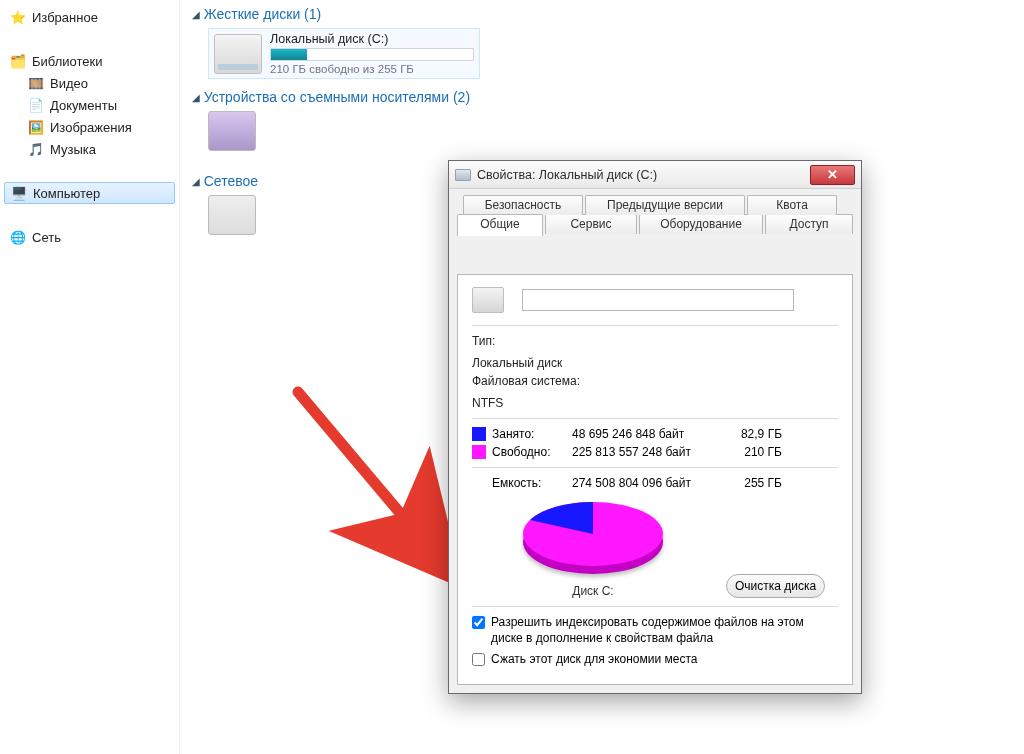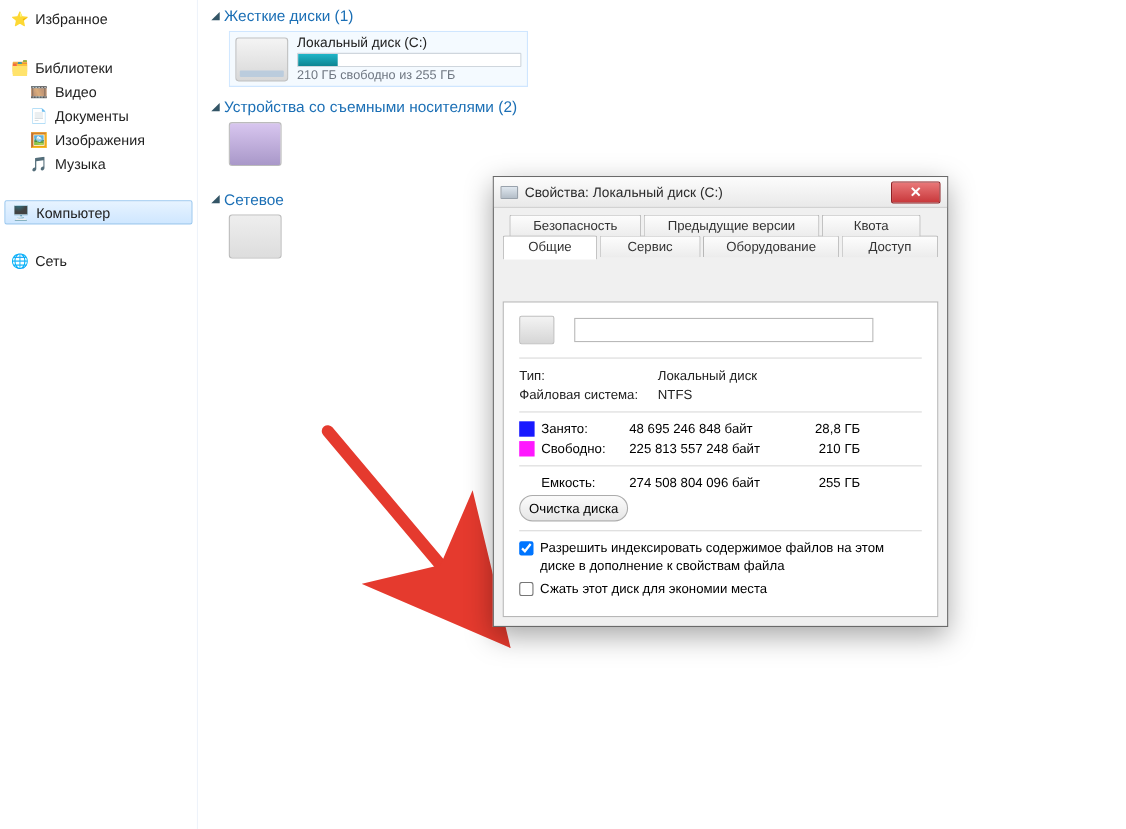--- a/index.html
+++ b/index.html
@@ -47,21 +47,21 @@
   .tabrow.row1 { top:0; left:6px; }
   .tabrow.row2 { top:19px; }
   .tab { border:1px solid #b7b7b7; border-bottom:none; background:linear-gradient(#fdfdfd,#ececec); color:#333; font-size:12px; height:20px; padding:2px 0 0 0; text-align:center; border-top-left-radius:2px; border-top-right-radius:2px; cursor:default;}
   .tab.active { background:#fff; height:22px; position:relative; z-index:3; }
   .tab-pane { border:1px solid #b7b7b7; background:#fff; margin-top:39px; padding:12px 14px 10px 14px; position:relative; }
 
   .hdr-drive { display:flex; align-items:center; gap:18px; margin-bottom:12px; }
   .hdr-drive .drv-ico { width:32px; height:26px; background:linear-gradient(#f3f3f3,#d6d6d6); border:1px solid #bdbdbd; border-radius:2px; }
   .hdr-drive input { width:272px; height:22px; border:1px solid #b9b9b9; padding:2px 4px; font:inherit; }
 
-  .kv { display:flex; gap:8px; margin:4px 0; font-size:12px; }
+  .kv { display:flex; gap:8px; margin:4px 0; font-size:12px;flex-direction:column; }
   .kv .k { width:118px; color:#222; }
   .kv .v { color:#222; }
   hr.sep { border:none; border-top:1px solid #d9d9d9; margin:8px 0; }
 
   .row3 { display:flex; align-items:center; font-size:12px; margin:4px 0; }
   .row3 .sw { width:14px; height:14px; margin-right:6px; }
   .row3 .lbl { width:80px; }
   .row3 .bytes { width:150px; text-align:left; padding-right:16px;}
   .row3 .human { width:60px; text-align:right; }
   .sw.blue { background:#1818ff; }
@@ -217,37 +217,50 @@
             </div>
           <div class="kv">
               <div class="k">Файловая система:</div>
               <div class="v">NTFS</div>
             </div>
           <hr class="sep">
           <div class="row3">
             <div class="sw blue"></div>
             <div class="lbl">Занято:</div>
             <div class="bytes">48 695 246 848 байт</div>
-            <div class="human">28,8 ГБ</div>
+            <div class="human">82,9 ГБ</div>
           </div>
           <div class="row3">
             <div class="sw pink"></div>
             <div class="lbl">Свободно:</div>
             <div class="bytes">225 813 557 248 байт</div>
             <div class="human">210 ГБ</div>
           </div>
           <hr class="sep">
           <div class="row3">
             <div style="width:20px"></div>
             <div class="lbl">Емкость:</div>
             <div class="bytes">274 508 804 096 байт</div>
             <div class="human">255 ГБ</div>
           </div>
 
           <div class="pie-wrap">
+            <div class="pie-col">
+              <svg class="pie" width="160" height="86" viewBox="0 0 160 86">
+                <g transform="translate(80,40)">
+
+                  <ellipse cx="0" cy="8" rx="70" ry="32" fill="#c400c4"></ellipse>
+
+                  <ellipse cx="0" cy="0" rx="70" ry="32" fill="#ff17ff"></ellipse>
+
+                  <path d="M0,0 L0,-32 A70,32 0 0,0 -62.9,-14.05 Z" fill="#1818ff"></path>
+                </g>
+              </svg>
+              <div class="pie-label">Диск C:</div>
+            </div>
             <div class="cleanbtn-col">
               <button class="winbtn">Очистка диска</button>
             </div>
           </div>
 
           <hr class="sep">
 
           <div class="chk-row">
             <input type="checkbox" id="chk2" checked="" style="">
             <label for="chk2">Разрешить индексировать содержимое файлов на этом диске в дополнение к свойствам файла</label>

